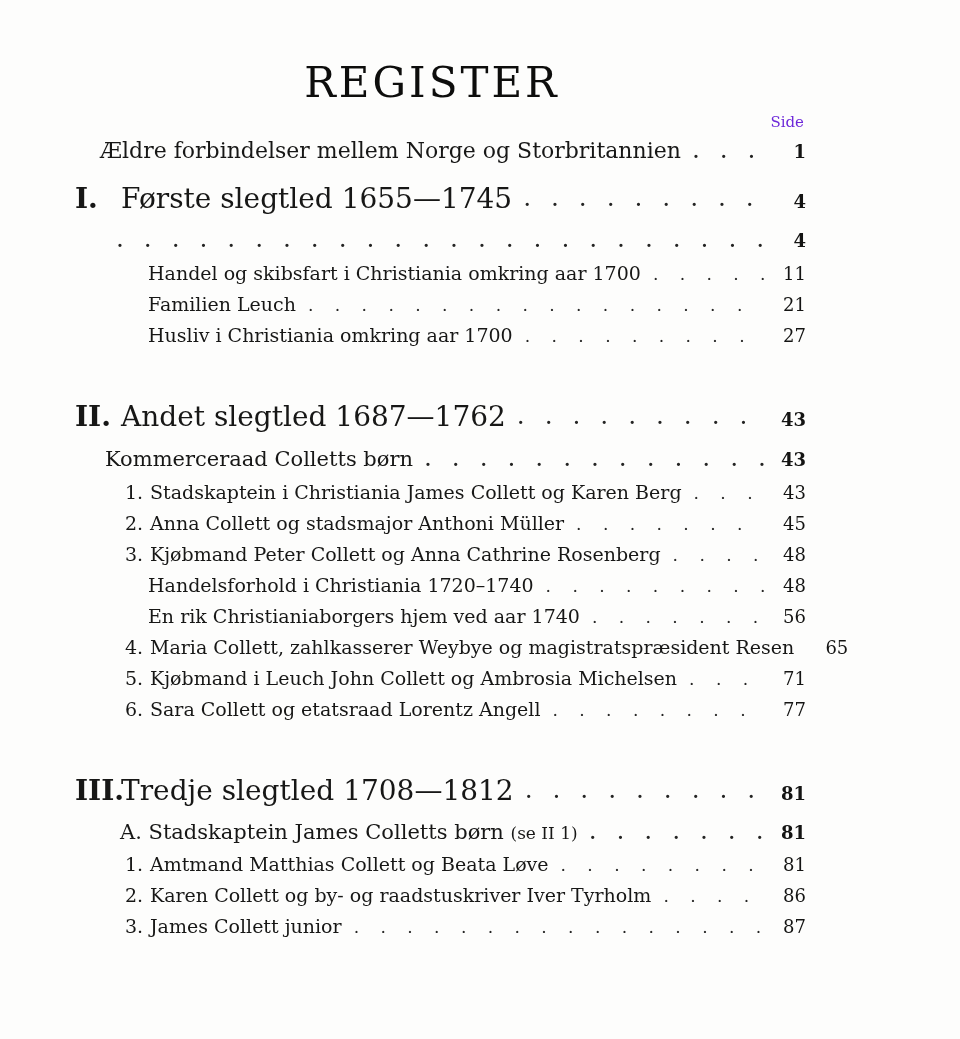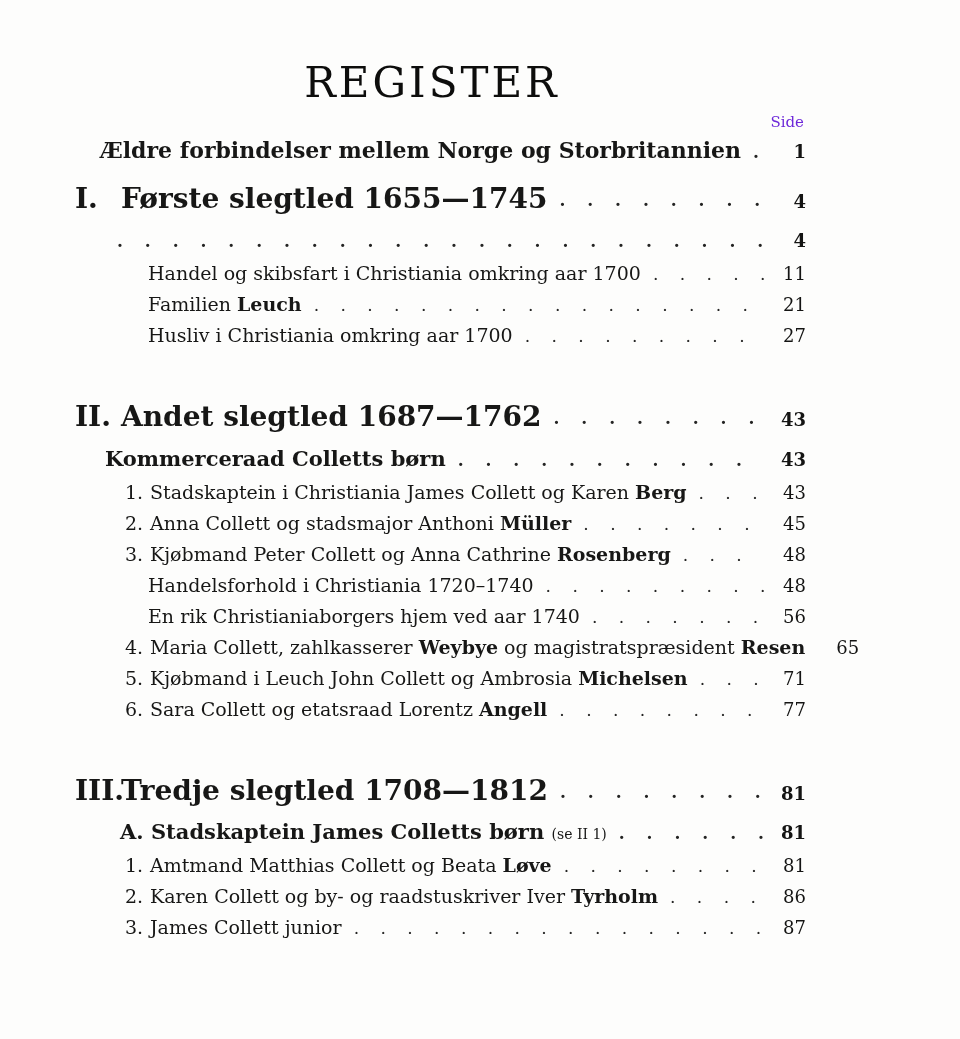--- a/index.html
+++ b/index.html
@@ -45,21 +45,21 @@
     color: #171716;
   }
   .row .num {
     flex: 0 0 auto;
     white-space: nowrap;
   }
   .row .text {
     flex: 0 1 auto;
     white-space: nowrap;
   }
-  .row .seg.bold { font-weight: 700; margin-top: 8px; }
+  .row .seg.bold { font-weight: 400; margin-top: 8px; }
   .row .dots {
     flex: 1 1 0;
     overflow: hidden;
     white-space: nowrap;
     font-size: 17px;
     letter-spacing: 8px;
     margin: 0 6px 0 12px;
     color: #232322;
   }
   .row .pageno {
@@ -94,21 +94,21 @@
     font-size: 21px;
     font-weight: 700;
     line-height: 33px;
   }
   .row.subsection-a {
     padding-left: 45px;
     font-size: 21px;
     font-weight: 700;
     line-height: 32px;
   }
-  .row.subsection-a .seg:not(.bold) { font-weight: 400; font-size: 14px; }
+  .row.subsection-a .seg:not(.bold) { font-weight: 400; font-size: 17px; }
   .row.numbered { padding-left: 50px; }
   .row.numbered .num { width: 25px; font-weight: 400; }
   .row.plain { padding-left: 73px; }
   .row.plain-indent { padding-left: 73px; }
 </style>
 </head>
 <body>
 
 <div class="page">
   <div class="page-title">REGISTER</div>

